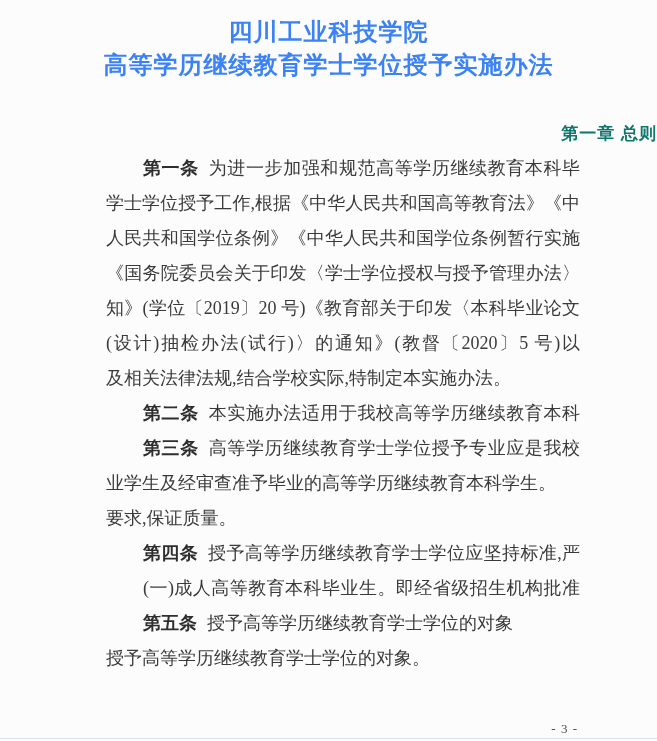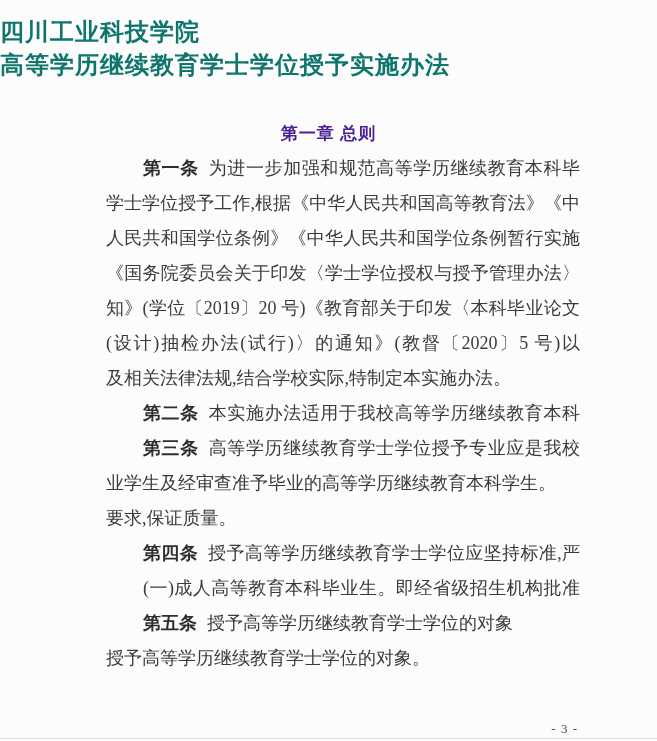--- a/index.html
+++ b/index.html
@@ -10,34 +10,35 @@
   }
   .page {
     position:relative;
     width:657px; height:741px;
     background:#fcfcfc;
     overflow:hidden;
     color:#3a3a3a;
   }
   .doc-title {
     margin:16px 0 0 0;
+    text-align:center;
     font-size:24px;
     line-height:33px;
     font-weight:bold;
-    color:#0f766e;
+    color:#3b82f6;
     letter-spacing:1px;
     font-family:"Liberation Serif","DejaVu Serif",serif;
   }
   .chapter-heading {
     margin:42px 0 0 0;
-    text-align:center;
+    text-align:right;
     font-size:17px;
     line-height:20px;
     font-weight:bold;
-    color:#4c1d95;
+    color:#0f766e;
     letter-spacing:1px;
     font-family:"Liberation Sans","DejaVu Sans",sans-serif;
   }
   .doc-body {
     position:absolute;
     left:78px; top:151px;
     width:502px;
     font-size:18px;
     line-height:35px;
     color:#3a3a3a;

